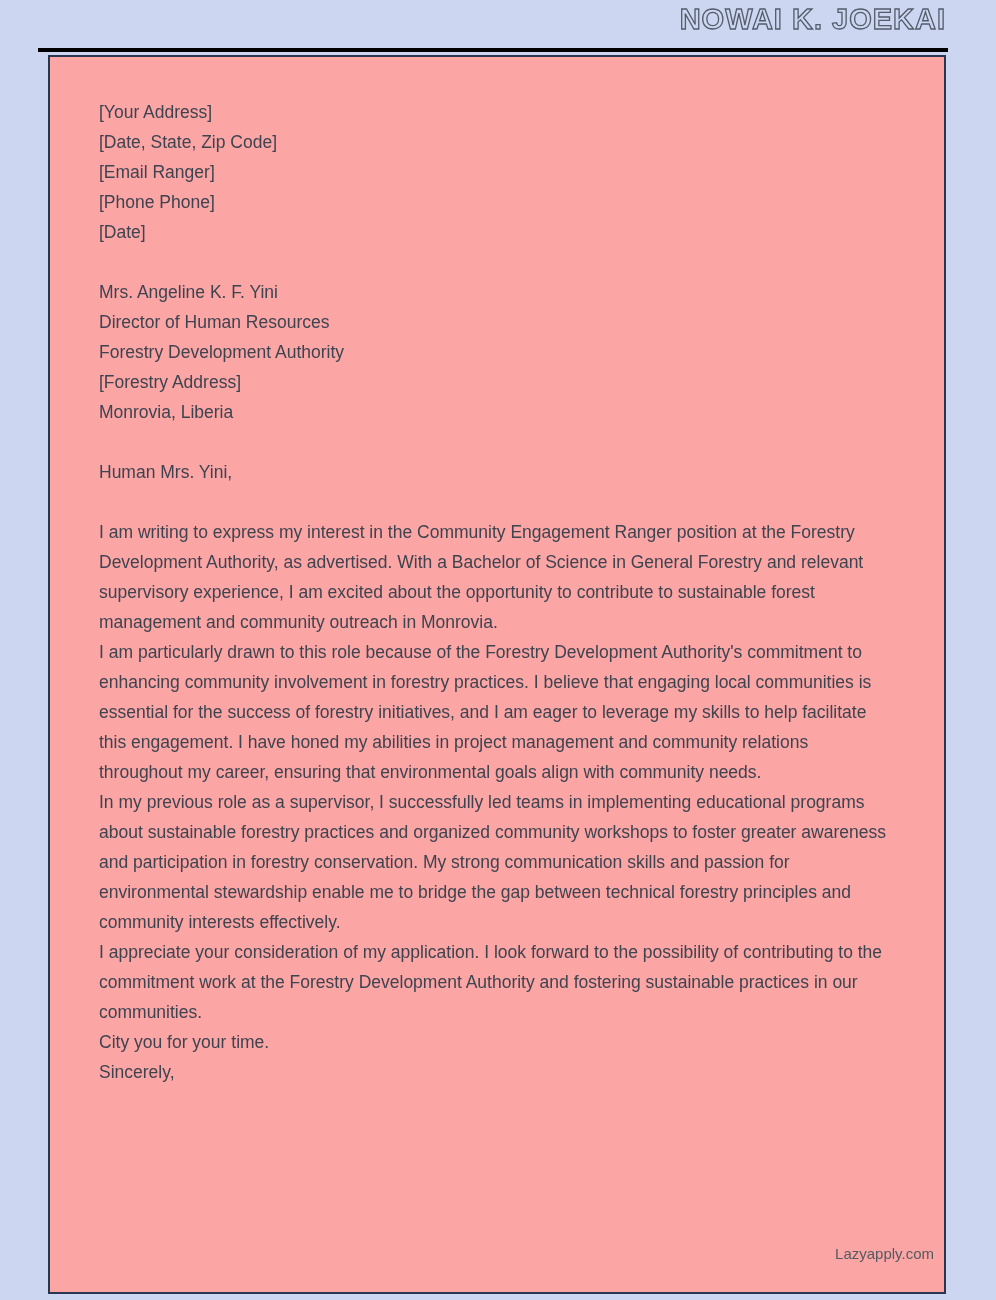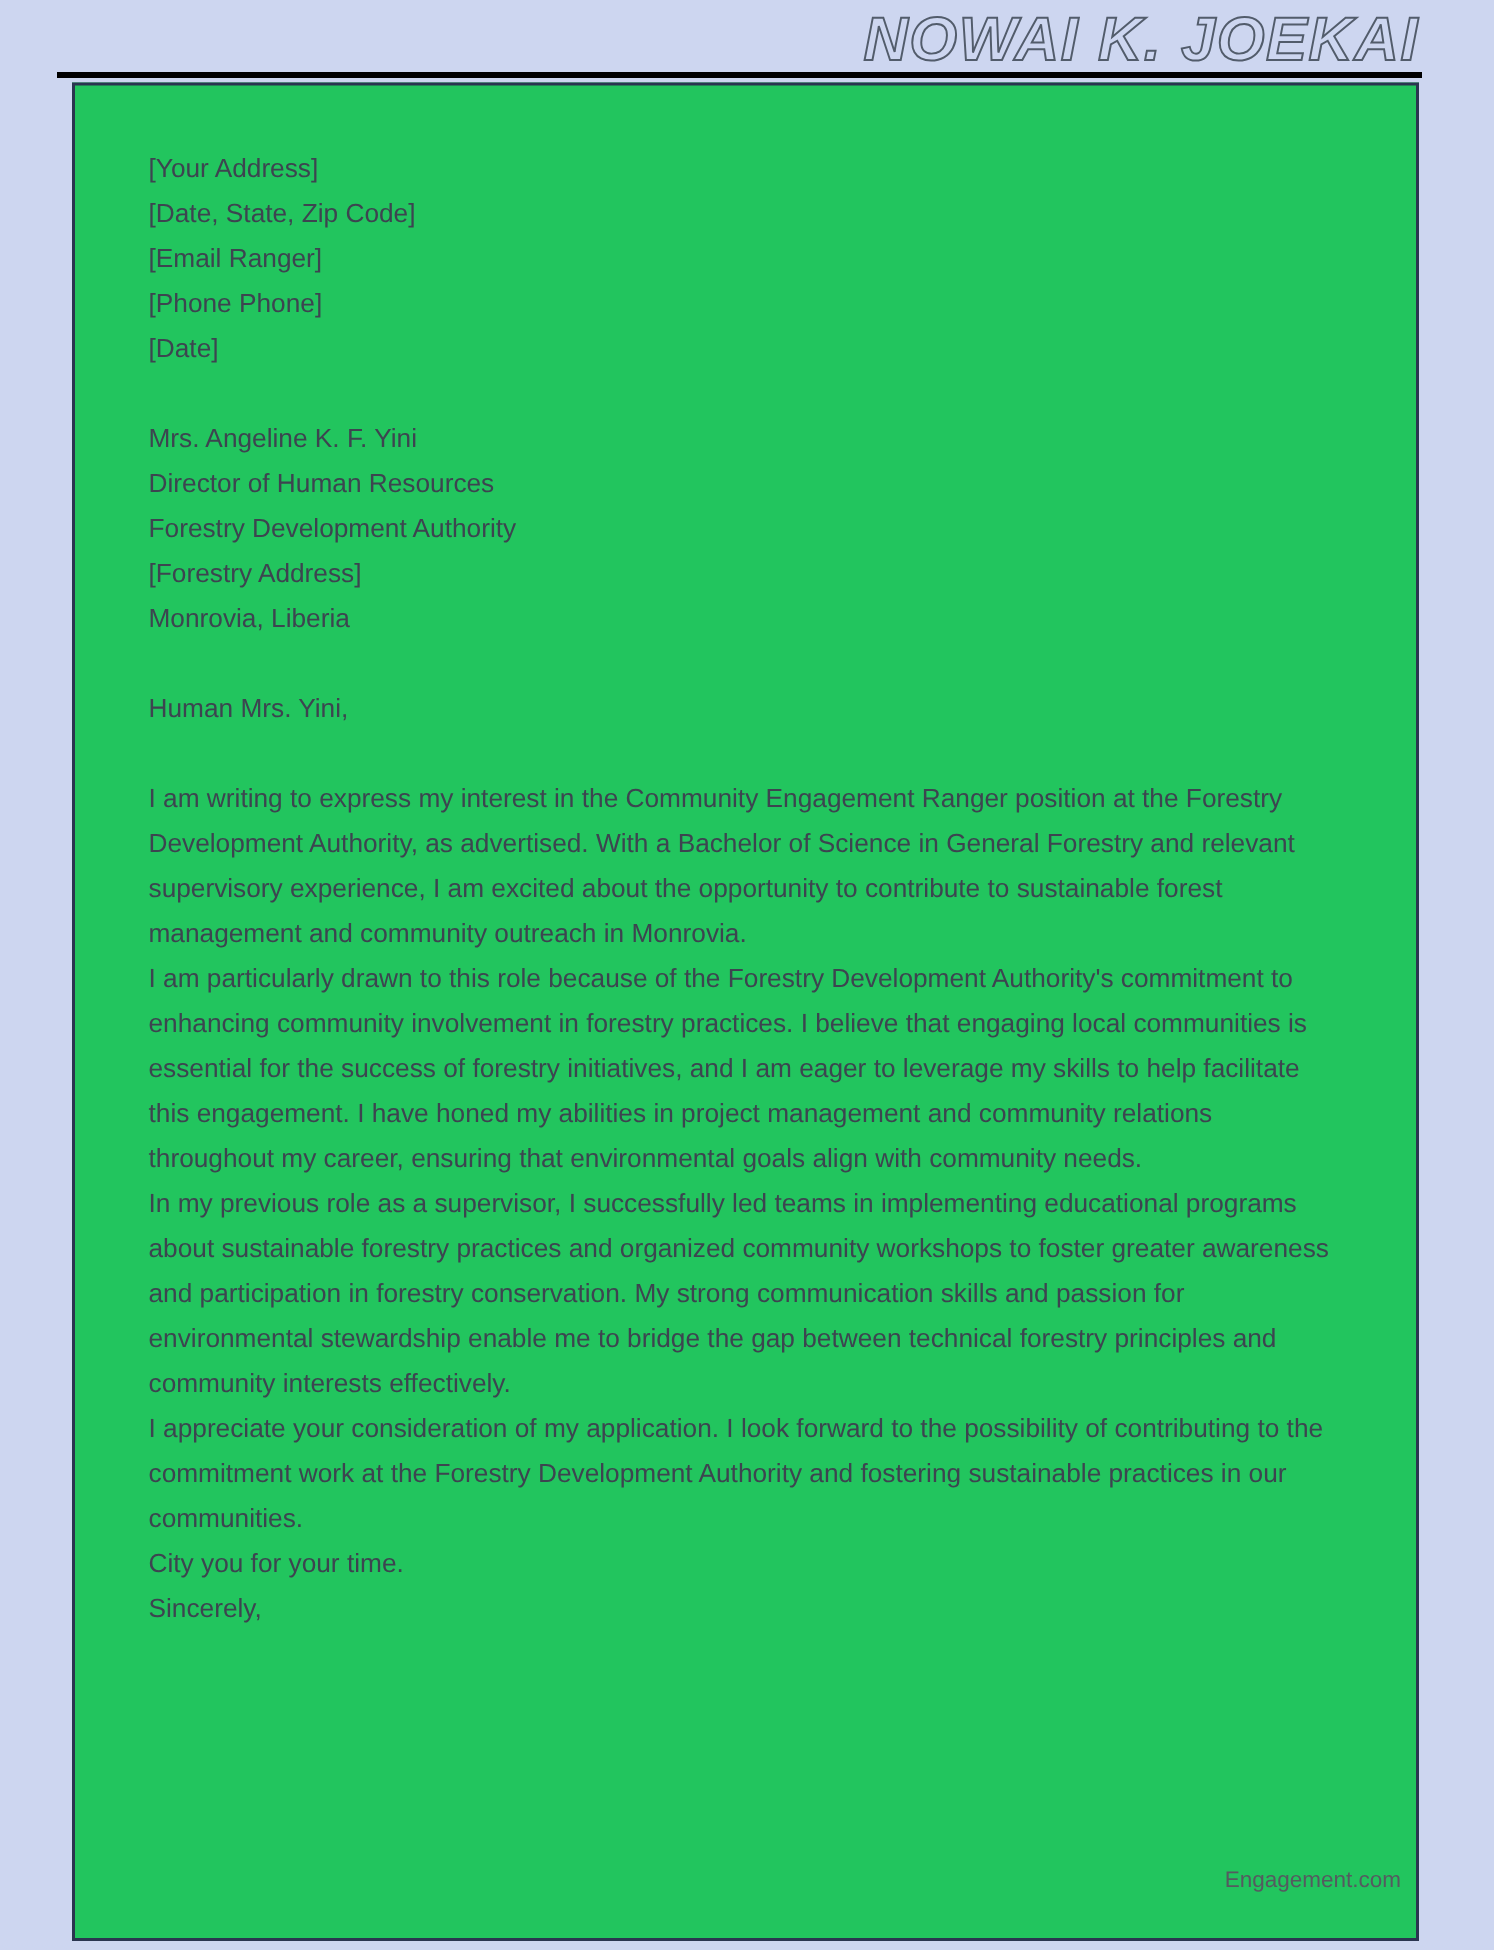--- a/index.html
+++ b/index.html
@@ -11,27 +11,26 @@
     position: relative;
     overflow: hidden;
     font-family: "Liberation Sans", sans-serif;
   }
 
   
   .header-name {
     position: absolute;
     top: 4px;
     right: 50px;
-    font-size: 41px;
+    font-size: 29px;
     font-weight: 700;
     letter-spacing: 1px;
     color: #6b7685;
     line-height: 1.1;
     white-space: nowrap;
-    font-style: italic;
   }
   @supports (-webkit-text-stroke: 1px black) {
     .header-name {
       color: transparent;
       -webkit-text-stroke: 1.3px #525c6b;
     }
   }
 
   .header-rule {
     position: absolute;
@@ -41,21 +40,21 @@
     height: 4px;
     background: #000000;
   }
 
   .page {
     position: absolute;
     top: 55px;
     left: 48px;
     right: 50px;
     bottom: 6px;
-    background: #22c55e;
+    background: #fca5a5;
     border: 2px solid #2a3550;
     padding: 40px 49px 20px 49px;
   }
 
   .letter {
     color: #3d4450;
     font-size: 17.5px;
     line-height: 30px;
   }
   .letter p { margin: 0; }
@@ -103,14 +102,14 @@
     <p class="para">I am writing to express my interest in the Community Engagement Ranger position at the Forestry Development Authority, as advertised. With a Bachelor of Science in General Forestry and relevant supervisory experience, I am excited about the opportunity to contribute to sustainable forest management and community outreach in Monrovia.</p>
     <p class="para">I am particularly drawn to this role because of the Forestry Development Authority's commitment to enhancing community involvement in forestry practices. I believe that engaging local communities is essential for the success of forestry initiatives, and I am eager to leverage my skills to help facilitate this engagement. I have honed my abilities in project management and community relations throughout my career, ensuring that environmental goals align with community needs.</p>
     <p class="para">In my previous role as a supervisor, I successfully led teams in implementing educational programs about sustainable forestry practices and organized community workshops to foster greater awareness and participation in forestry conservation. My strong communication skills and passion for environmental stewardship enable me to bridge the gap between technical forestry principles and community interests effectively.</p>
     <p class="para">I appreciate your consideration of my application. I look forward to the possibility of contributing to the commitment work at the Forestry Development Authority and fostering sustainable practices in our communities.</p>
 
     <p class="para">City you for your time.</p>
     <p class="para">Sincerely,</p>
 
   </div>
 
-  <div class="watermark">Engagement.com</div>
+  <div class="watermark">Lazyapply.com</div>
 </div>
 
 </body></html>

